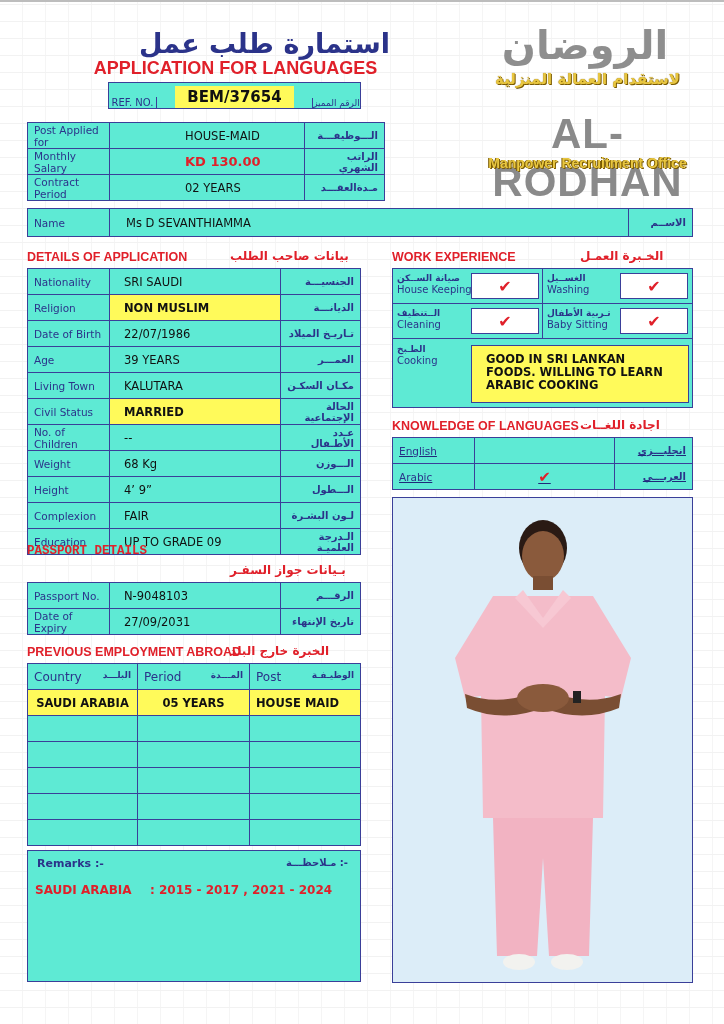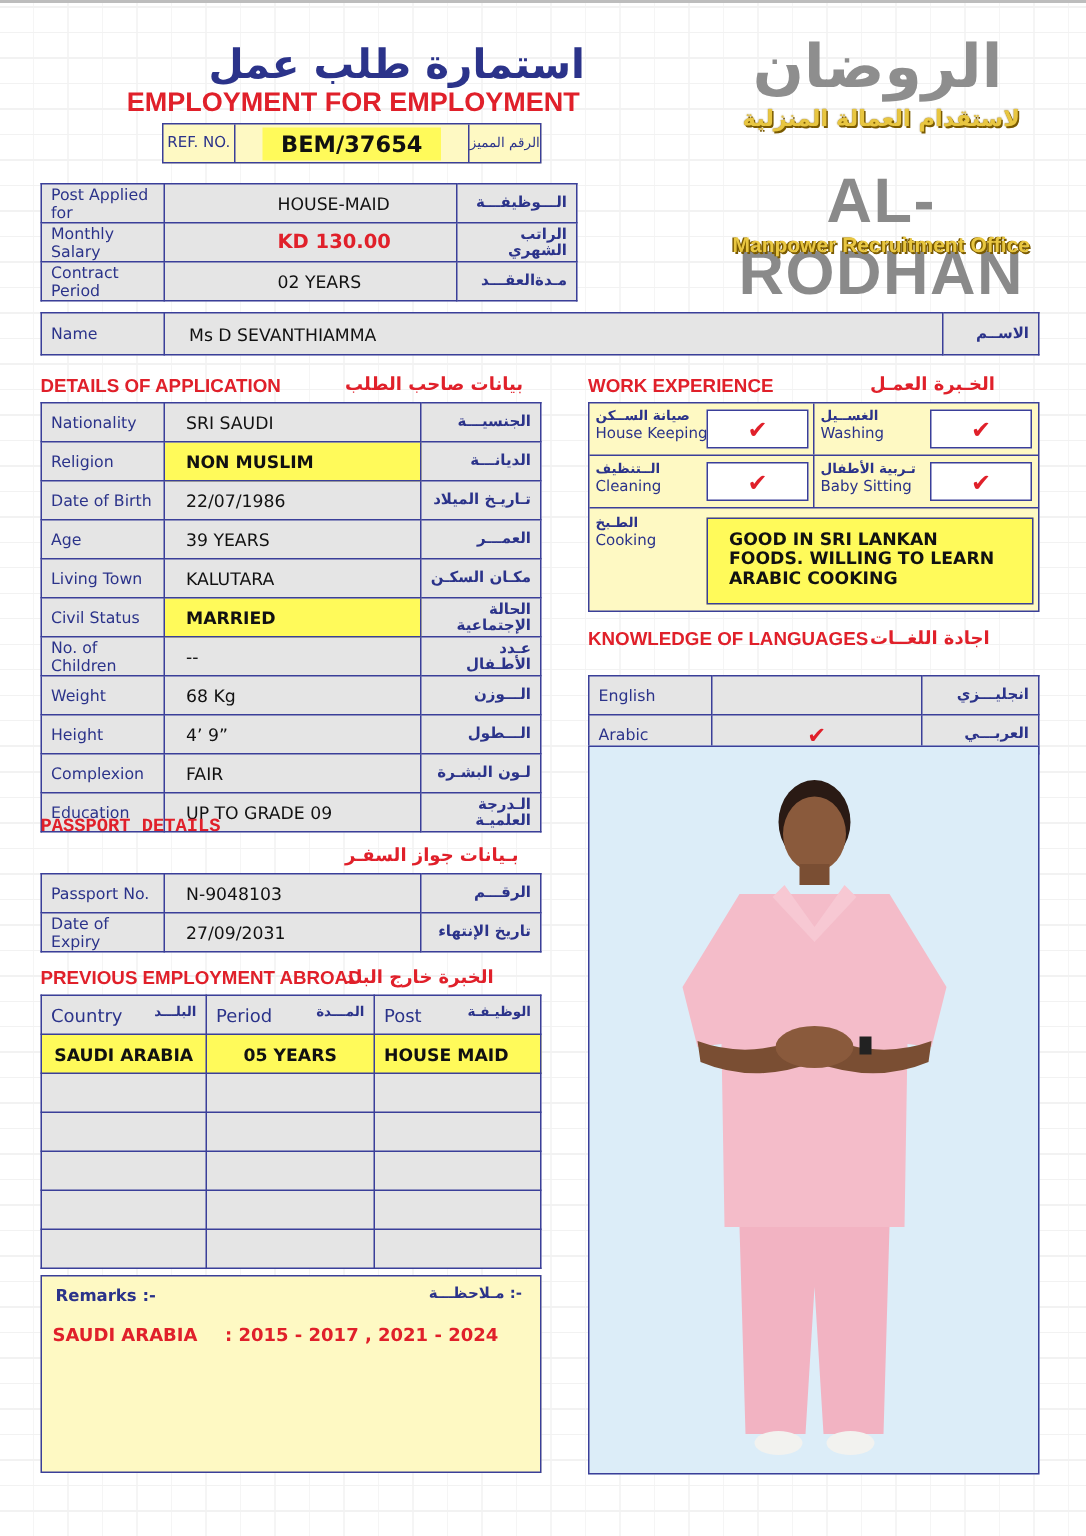--- a/index.html
+++ b/index.html
@@ -11,40 +11,40 @@
   }
   .bg-pattern {
     position: absolute; inset: 0;
     background-image:
       repeating-linear-gradient(0deg, transparent 0 16px, #f1f1f1 16px 17px),
       repeating-linear-gradient(90deg, transparent 0 22px, #f4f4f4 22px 23px);
     opacity: 0.9;
   }
   .topline { position: absolute; left: 0; right: 0; top: 0; height: 2px; background: #bdbdbd; }
   .abs { position: absolute; }
-  .box { border: 1.5px solid #3a3f99; background: #fef9c3; }
+  .box { border: 1.5px solid #3a3f99; background: #5eead4; align-items: flex-end; }
 
   
   .title-ar { left: 80px; top: 28px; width: 310px; text-align: right; font-size: 27px; font-weight: bold; color: #2b338a; letter-spacing: 2px; font-family: "DejaVu Sans", sans-serif; }
   .title-en { left: 78px; top: 58px; width: 315px; text-align: center; font-size: 18px; font-weight: bold; color: #e0202a; font-family: "Liberation Sans", sans-serif; }
   .ref-box { left: 108px; top: 82px; width: 253px; height: 27px; display: flex; }
   .ref-box > div { display: flex; align-items: center; justify-content: center; }
   .ref-label { width: 48px; font-size: 10px; color: #2b338a; border-right: 1.5px solid #3a3f99; }
   .ref-value { flex: 1; font-size: 15px; font-weight: bold; color: #111; }
   .ref-value span { background: #fffa5a; padding: 2px 12px; }
   .ref-ar { width: 48px; font-size: 9px; color: #2b338a; border-left: 1.5px solid #3a3f99; }
 
   
   .logo-ar { left: 470px; top: 22px; width: 230px; text-align: center; font-size: 40px; font-weight: bold; color: #8e8e8e; }
   .logo-ar-sub { left: 475px; top: 70px; width: 225px; text-align: center; font-size: 15px; font-weight: bold; color: #e8c640; text-shadow: 0 0 1px #7a5a00, 1px 1px 0 #7a5a00; }
   .logo-en { left: 470px; top: 110px; width: 235px; text-align: center; font-size: 42px; font-weight: bold; color: #8a8a8a; font-family: "Liberation Sans", sans-serif; letter-spacing: 1px; }
   .logo-en-sub { left: 480px; top: 155px; width: 215px; text-align: center; font-size: 14px; font-weight: bold; color: #e8c640; text-shadow: 1px 1px 0 #7a5a00, -1px 0 0 #7a5a00; font-family: "Liberation Sans", sans-serif; }
 
   
-  table { border-collapse: collapse; position: absolute; background: #e5e5e5; }
+  table { border-collapse: collapse; position: absolute; background: #5eead4; }
   td { border: 1.5px solid #3a3f99; font-size: 11px; color: #2b338a; padding: 0 6px; height: 26px; }
   td.lbl { font-size: 10.5px; }
   td.val { color: #111; font-size: 11.5px; padding-left: 14px; }
   td.ar { text-align: right; font-size: 10px; font-weight: bold; }
   td.yel { background: #fffa5a; font-weight: bold; }
   td.redval { color: #e0202a; font-weight: bold; font-size: 13px; padding-left: 75px; }
 
   .section-title { font-size: 12.5px; font-weight: bold; color: #e0202a; font-family: "Liberation Sans", sans-serif; }
   .section-ar { font-size: 12px; font-weight: bold; color: #e0202a; }
 
@@ -61,21 +61,21 @@
 
   .remarks { left: 27px; top: 850px; width: 334px; height: 132px; }
 </style>
 </head>
 <body>
 
 <div class="bg-pattern"></div>
 <div class="topline"></div>
 
 <div class="abs title-ar">استمارة طلب عمل</div>
-<div class="abs title-en">EMPLOYMENT FOR EMPLOYMENT</div>
+<div class="abs title-en">APPLICATION FOR LANGUAGES</div>
 <div class="abs ref-box box">
   <div class="ref-label">REF. NO.</div>
   <div class="ref-value">
       <span>BEM/37654</span>
     </div>
   <div class="ref-ar">الرقم المميز</div>
 </div>
 
 <div class="abs logo-ar">الروضان</div>
 <div class="abs logo-ar-sub">لاستقدام العمالة المنزلية</div>
@@ -264,21 +264,21 @@
     </div>
   </div>
   <div class="abs" style="left:0; right:0; top:70px; bottom:0;">
     <div class="we-lab" style="top:4px"><span class="ar">الطـبخ</span><span>Cooking</span></div>
     <div class="cook-box">GOOD IN SRI LANKAN FOODS. WILLING TO LEARN ARABIC COOKING</div>
   </div>
 </div>
 
 <div class="abs section-title" style="left:392px; top:419px;">KNOWLEDGE OF LANGUAGES</div>
 <div class="abs section-ar" style="left:580px; top:418px; width:113px;">اجادة اللغــات</div>
-<table style="left:392px; top:450px; width:301px;">
+<table style="left:392px; top:437px; width:301px;text-decoration:underline;">
   <tbody>
       <tr>
     <td class="lbl" style="width:82px">English</td>
     <td style="text-align:center; color:#e0202a; font-size:15px; font-weight:bold"></td>
     <td class="ar" style="width:78px">انجليـــزي</td>
   </tr>
   <tr>
     <td class="lbl">Arabic</td>
     <td style="text-align:center; color:#e0202a; font-size:15px; font-weight:bold">✔</td>
     <td class="ar">العربـــي</td>

